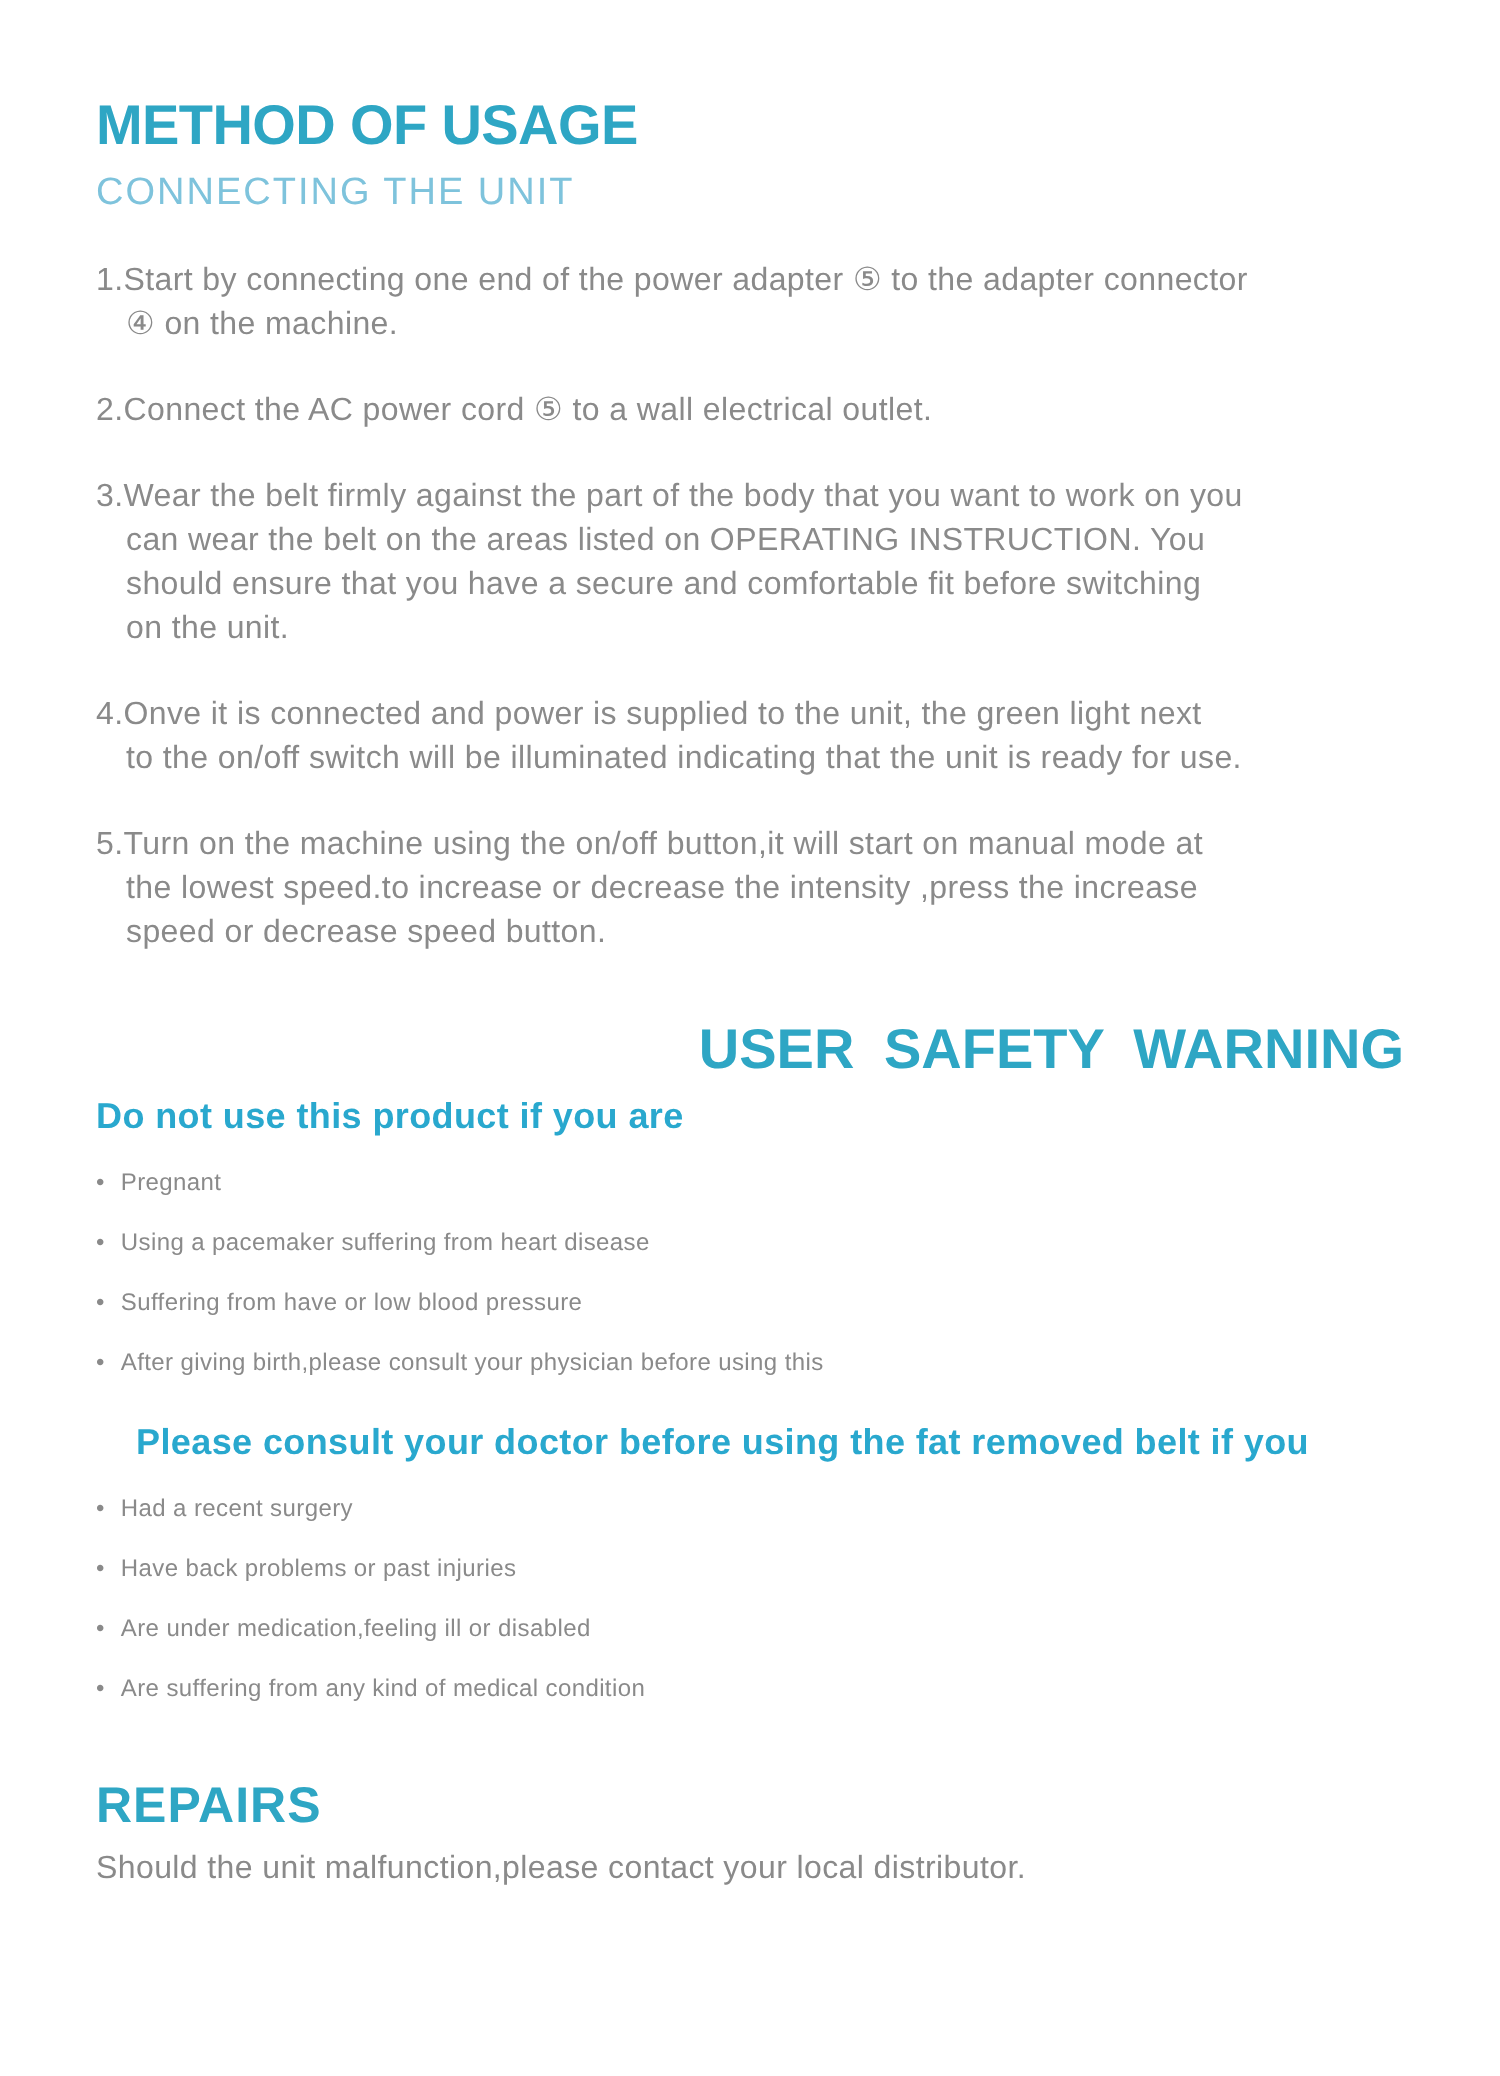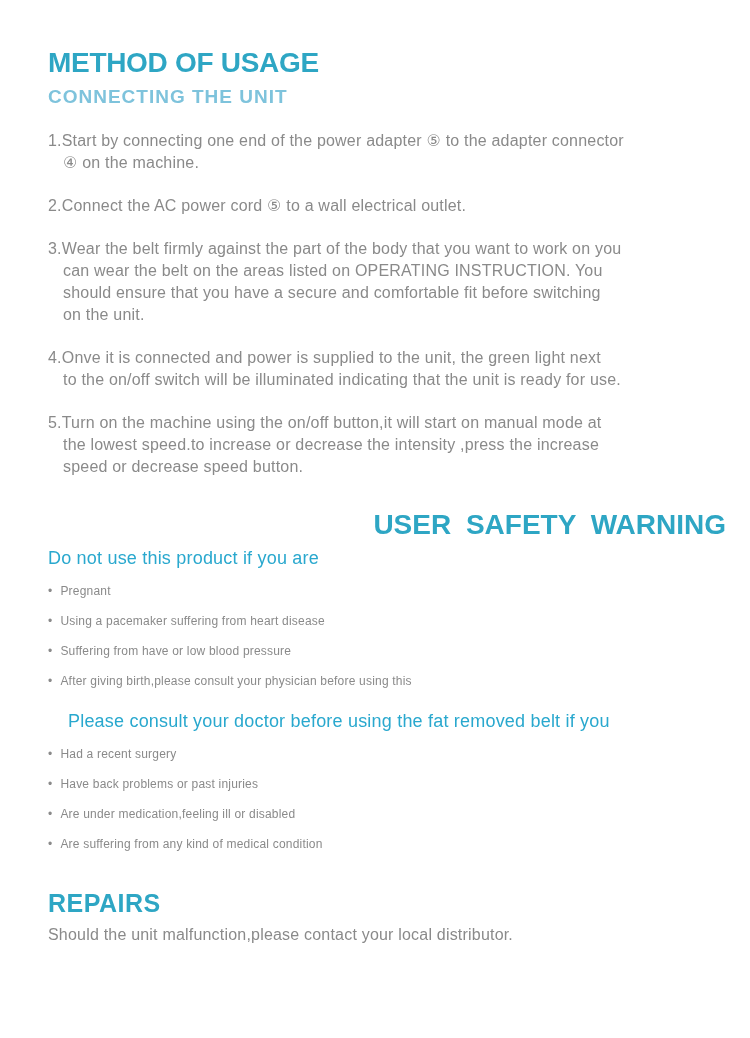--- a/index.html
+++ b/index.html
@@ -13,55 +13,56 @@
   body {
     width: 750px;
     height: 1038px;
     background: #ffffff;
     font-family: "Liberation Sans", "DejaVu Sans", sans-serif;
     overflow: hidden;
   }
   .page {
     width: 750px;
     height: 1038px;
-    padding: 48px 24px 0 48px;
+    padding: 48px 48px 0 48px;
   }
   .h1 {
     font-size: 28px;
     font-weight: bold;
     color: var(--teal);
     letter-spacing: -0.3px;
     line-height: 1.1;
     margin: 0 0 7px 0;
   }
   .h1.spread { word-spacing: 7px; letter-spacing: 0; text-align: right; }
   .h1.repairs { font-size: 25px; letter-spacing: 0.5px; }
   .h2 {
     font-size: 19px;
-    font-weight: bold;
+    font-weight: normal;
     color: var(--subtitle-blue);
     letter-spacing: 1px;
     margin: 0 0 22px 0;
   }
   .step {
     font-size: 16px;
     line-height: 22px;
     color: var(--body-gray);
     letter-spacing: 0.2px;
     margin: 0 0 21px 0;
     padding-left: 15px;
     text-indent: -15px;
     white-space: pre-line;
   }
   .section-safety { margin-top: 32px; }
   .subhead {
     font-size: 18px;
     color: var(--cyan);
     letter-spacing: 0.2px;
     margin: 0 0 12px 0;
+    font-weight: bold;
   }
   .subhead.second { margin-top: 20px; margin-left: 20px; }
   .bullet-row {
     display: flex;
     align-items: baseline;
     font-size: 12px;
     line-height: 20px;
     color: var(--body-gray);
     letter-spacing: 0.2px;
     margin: 0 0 10px 0;

